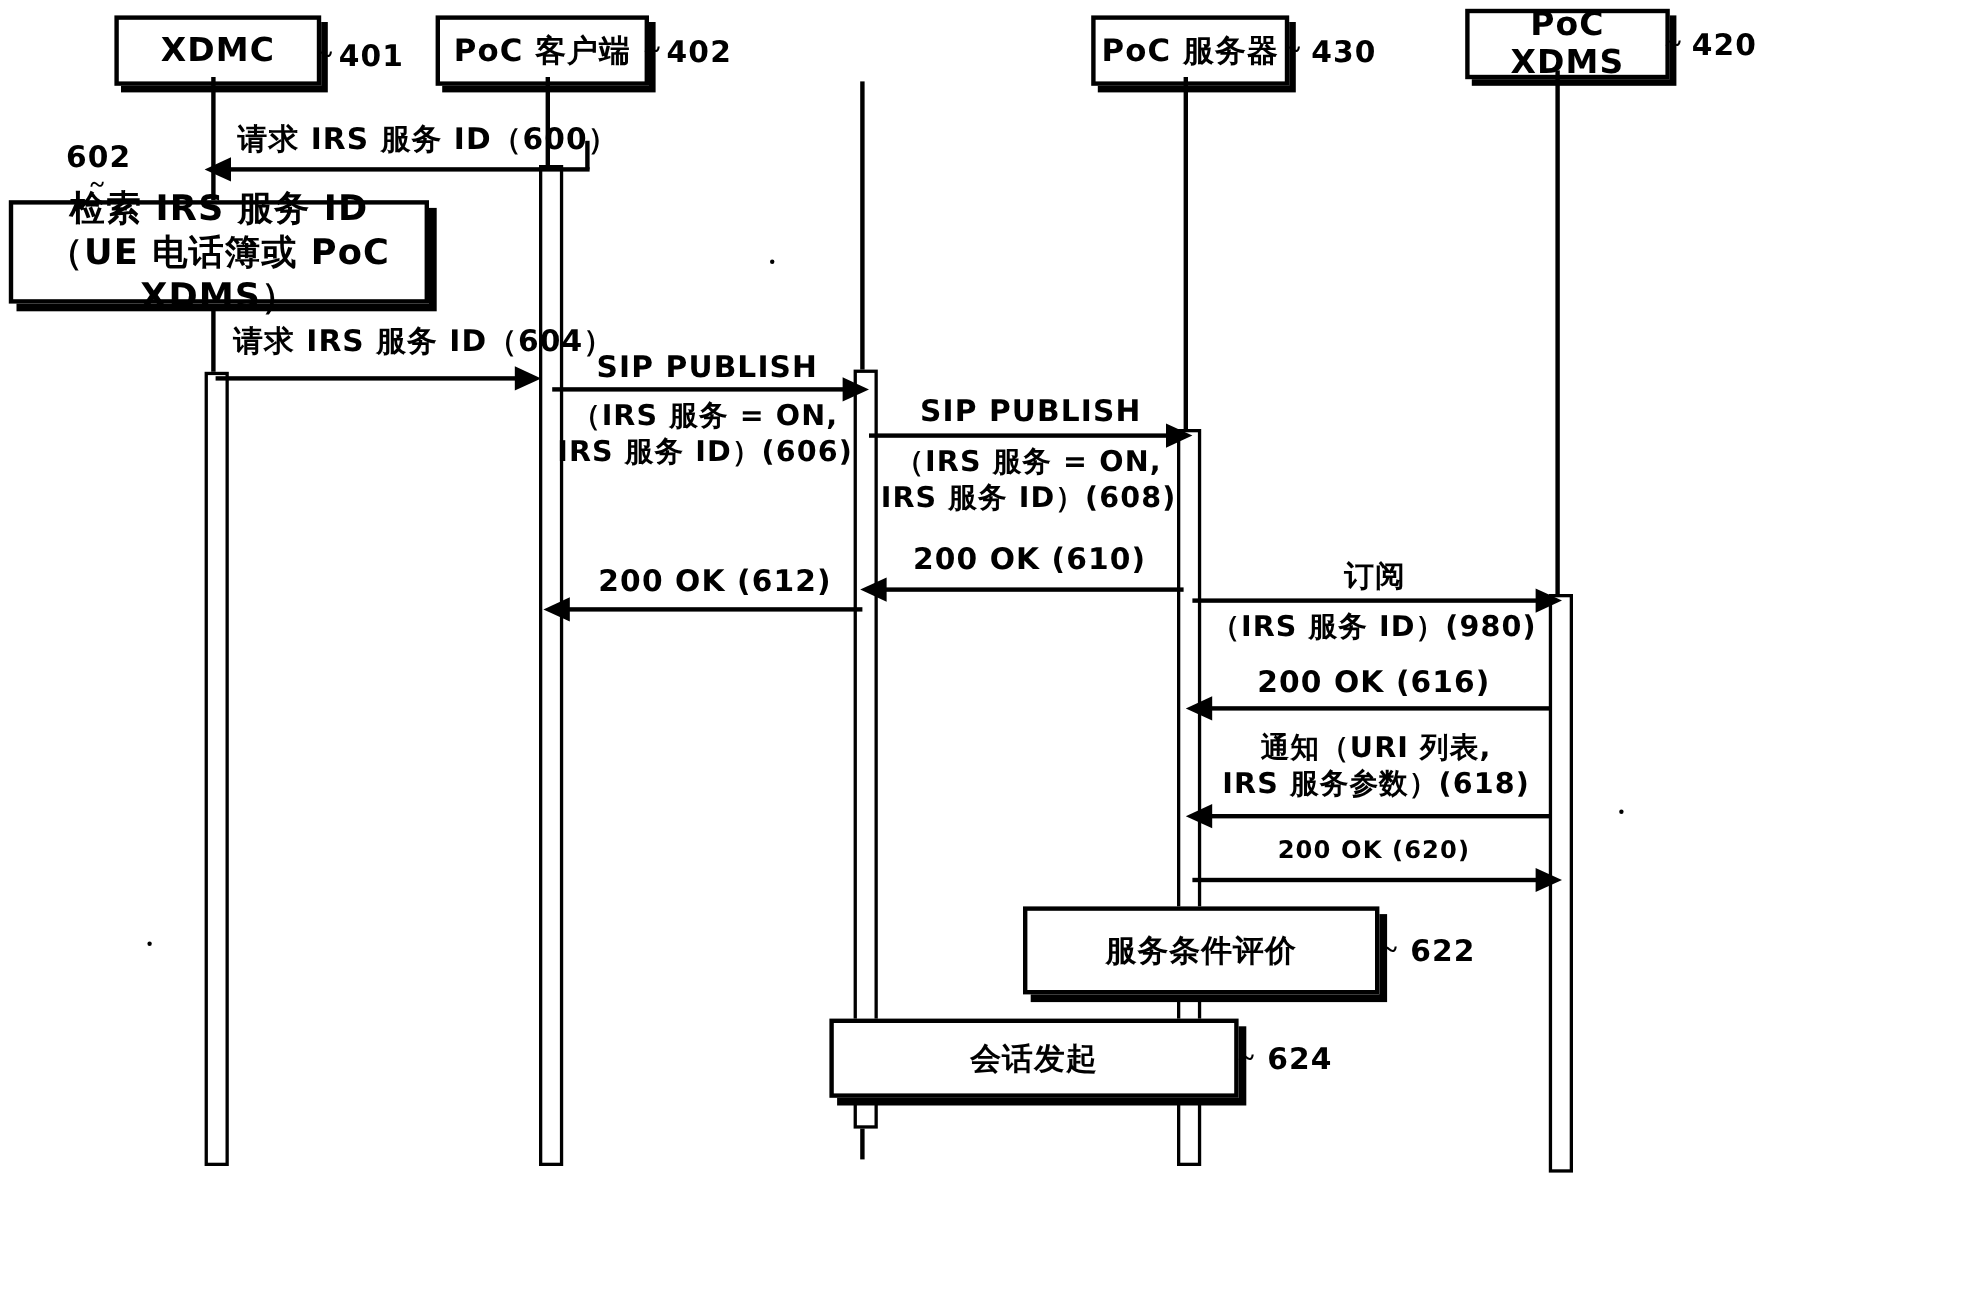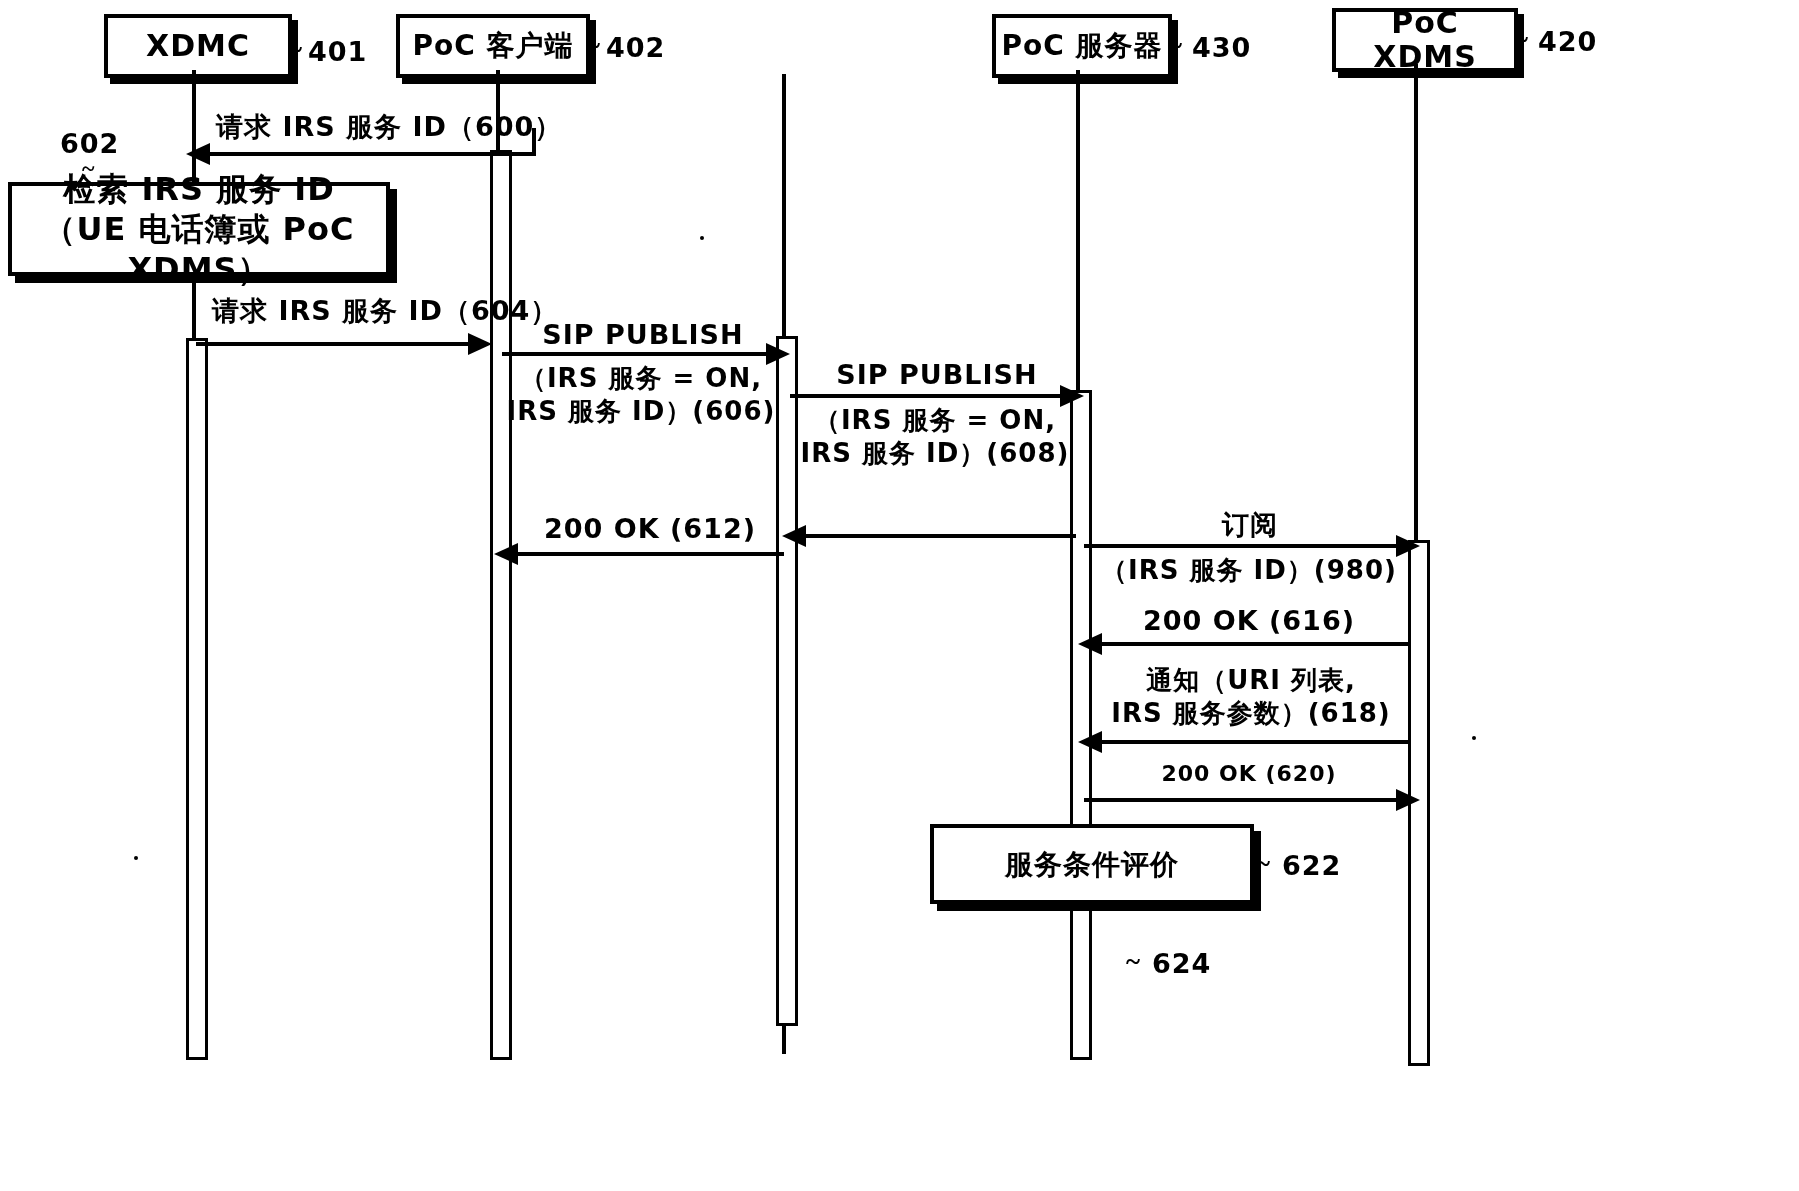--- a/index.html
+++ b/index.html
@@ -128,20 +128,21 @@
   <div class="arrow-head ah-right" style="left:766px;top:343px;"></div>
   <div class="msg msg-han" style="left:500px;top:362px;width:282px;font-size:26px;">（IRS 服务 = ON,
 IRS 服务 ID）(606)</div>
 
   <div class="msg" style="left:798px;top:358px;width:278px;font-size:27px;">SIP PUBLISH</div>
   <div class="arrow-line" style="left:790px;top:394px;width:280px;"></div>
   <div class="arrow-head ah-right" style="left:1060px;top:385px;"></div>
   <div class="msg msg-han" style="left:790px;top:404px;width:290px;font-size:26px;">（IRS 服务 = ON,
 IRS 服务 ID）(608)</div>
 
+  <div class="msg" style="left:800px;top:492px;width:272px;font-size:27px;">200 OK (610)</div>
   <div class="arrow-line" style="left:792px;top:534px;width:284px;"></div>
   <div class="arrow-head ah-left" style="left:782px;top:525px;"></div>
 
   <div class="msg" style="left:516px;top:512px;width:268px;font-size:27px;">200 OK (612)</div>
   <div class="arrow-line" style="left:506px;top:552px;width:278px;"></div>
   <div class="arrow-head ah-left" style="left:494px;top:543px;"></div>
 
   <div class="msg msg-han" style="left:1090px;top:508px;width:320px;font-size:27px;">订阅</div>
   <div class="arrow-line" style="left:1084px;top:544px;width:322px;"></div>
   <div class="arrow-head ah-right" style="left:1396px;top:535px;"></div>
@@ -159,20 +160,23 @@
   <div class="msg" style="left:1086px;top:760px;width:326px;font-size:22px;">200 OK (620)</div>
   <div class="arrow-line" style="left:1084px;top:798px;width:322px;"></div>
   <div class="arrow-head ah-right" style="left:1396px;top:789px;"></div>
 
   <div class="proc-box" style="left:930px;top:824px;width:316px;height:72px;font-size:28px;">
     <span>服务条件评价</span>
   </div>
   <div class="tilde" style="left:1256px;top:848px;">~</div>
   <div class="ref-num" style="left:1282px;top:850px;">622</div>
 
+  <div class="proc-box" style="left:754px;top:926px;width:364px;height:64px;font-size:28px;">
+    <span>会话发起</span>
+  </div>
   <div class="tilde" style="left:1126px;top:946px;">~</div>
   <div class="ref-num" style="left:1152px;top:948px;">624</div>
 
   <div class="dot" style="left:700px;top:236px;"></div>
   <div class="dot" style="left:1472px;top:736px;"></div>
   <div class="dot" style="left:134px;top:856px;"></div>
 
 </div>
 
 </body></html>

